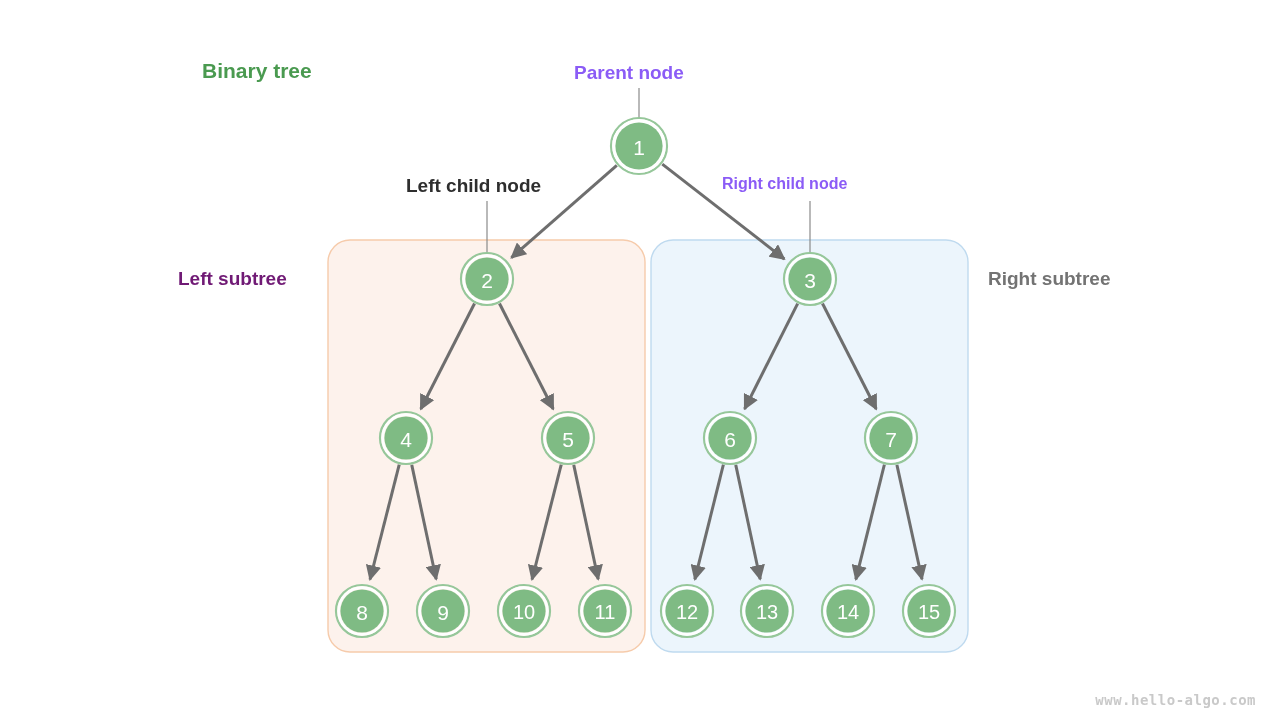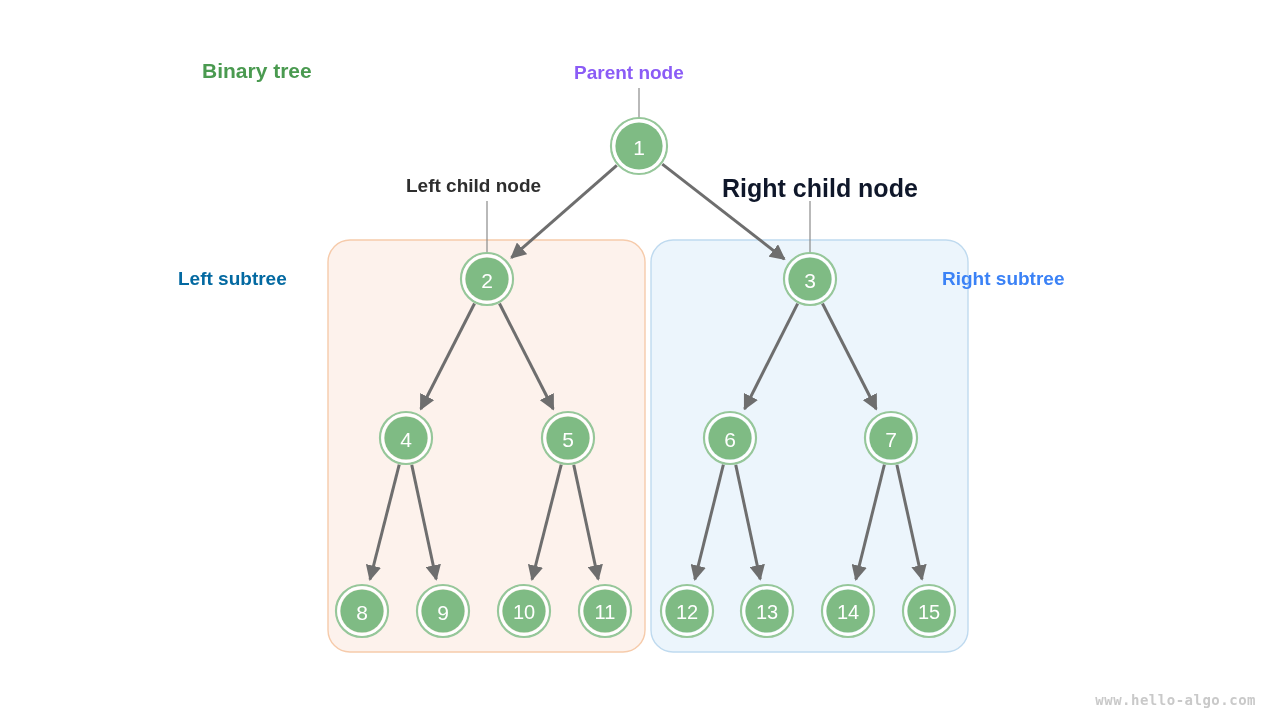--- a/index.html
+++ b/index.html
@@ -34,45 +34,45 @@
   }
   .label-title {
     font-size: 21px;
     color: #4a9a50;
     left: 178px;
     top: 60px;
     margin-left: 24px;
   }
   .label-left-subtree {
     font-size: 19px;
-    color: #0369a1;
+    color: #701a75;
     left: 178px;
     top: 269px;
   }
   .label-right-subtree {
     font-size: 19px;
-    color: #3b82f6;
-    left: 942px;
+    color: #737373;
+    left: 988px;
     top: 269px;
   }
   .label-parent {
     font-size: 19px;
     color: #8b5cf6;
     left: 574px;
     top: 63px;
   }
   .label-left-child {
     font-size: 19px;
     color: #2e2e2e;
     left: 406px;
     top: 176px;
   }
   .label-right-child {
-    font-size: 25px;
-    color: #0f172a;
+    font-size: 16px;
+    color: #8b5cf6;
     left: 722px;
     top: 176px;
   }
   .watermark {
     position: absolute;
     right: 24px;
     bottom: 12px;
     font-family: "DejaVu Sans Mono", monospace;
     font-size: 14px;
     color: #c9c9c9;

